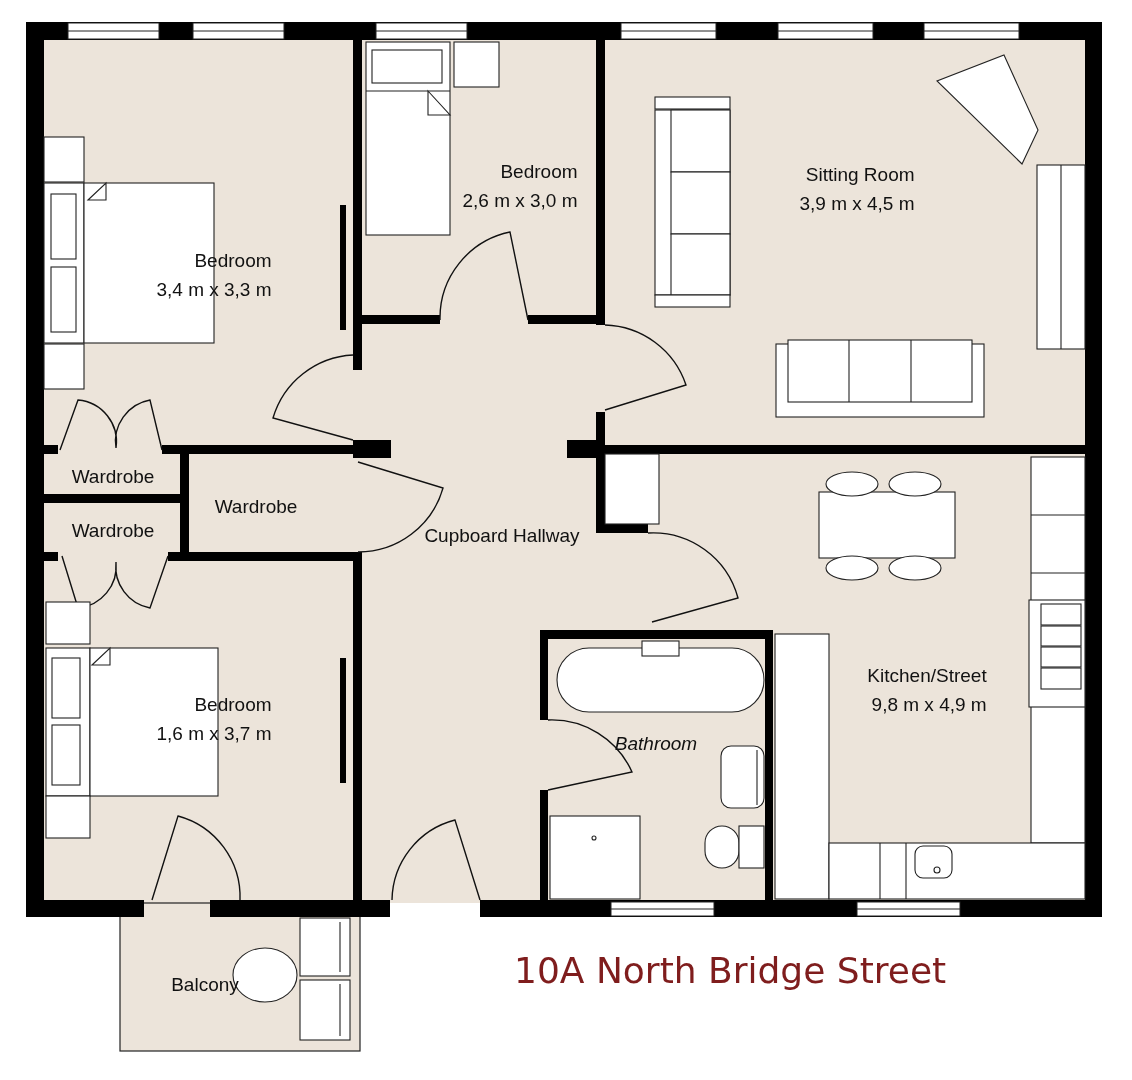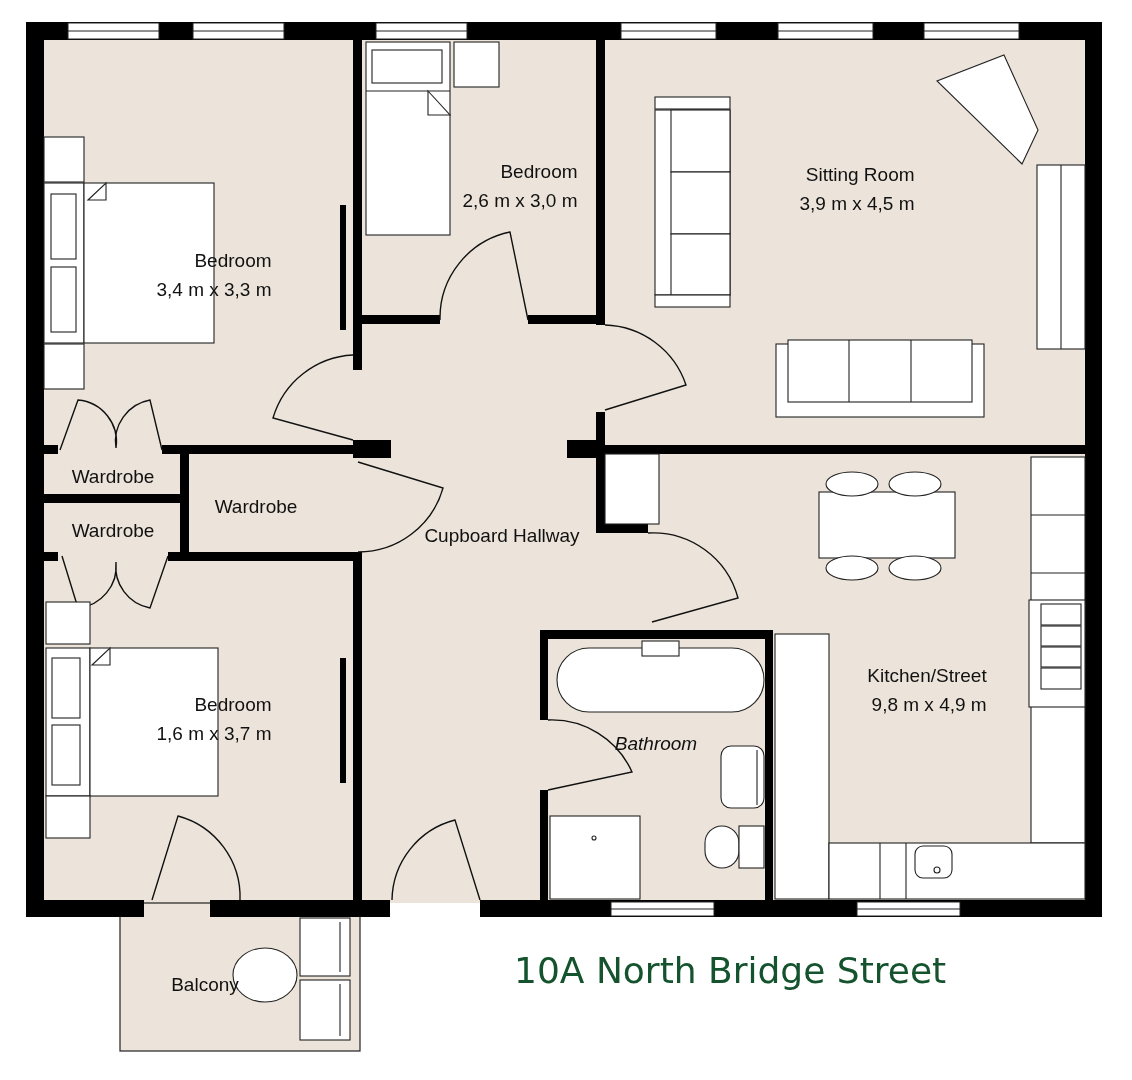--- a/index.html
+++ b/index.html
@@ -3,21 +3,21 @@
 <meta charset="utf-8">
 <style>
   html, body { margin: 0; padding: 0; background: #ffffff; }
   body { width: 1132px; height: 1080px; position: relative; overflow: hidden;
          font-family: "Liberation Sans", sans-serif; }
   #plan { position: absolute; left: 0; top: 0; width: 1132px; height: 1080px; }
   .lbl { position: absolute; color: #111; font-size: 19px; line-height: 22px;
          text-align: right; white-space: nowrap; transform: translateX(-50%); }
   .lbl .dim { display: block; margin-top: 7px; }
   #address { position: absolute; left: 514px; top: 950px; font-size: 36px;
-             color: #14532d; font-family: "DejaVu Sans", sans-serif; letter-spacing: 0px; }
+             color: #7f1d1d; font-family: "DejaVu Sans", sans-serif; letter-spacing: 0px; }
 </style>
 </head>
 <body>
 
 <svg id="plan" viewBox="0 0 1132 1080" xmlns="http://www.w3.org/2000/svg">
 
   <g fill="#ece4da">
     <rect x="44" y="40" width="1042" height="863"></rect>
     <rect x="120" y="903" width="240" height="148" stroke="#222" stroke-width="1.2"></rect>
   </g>

